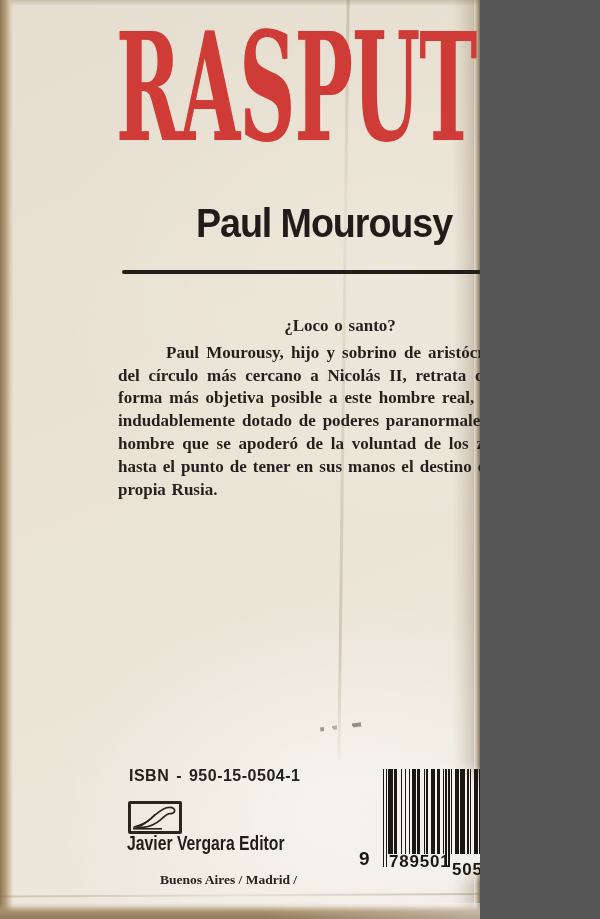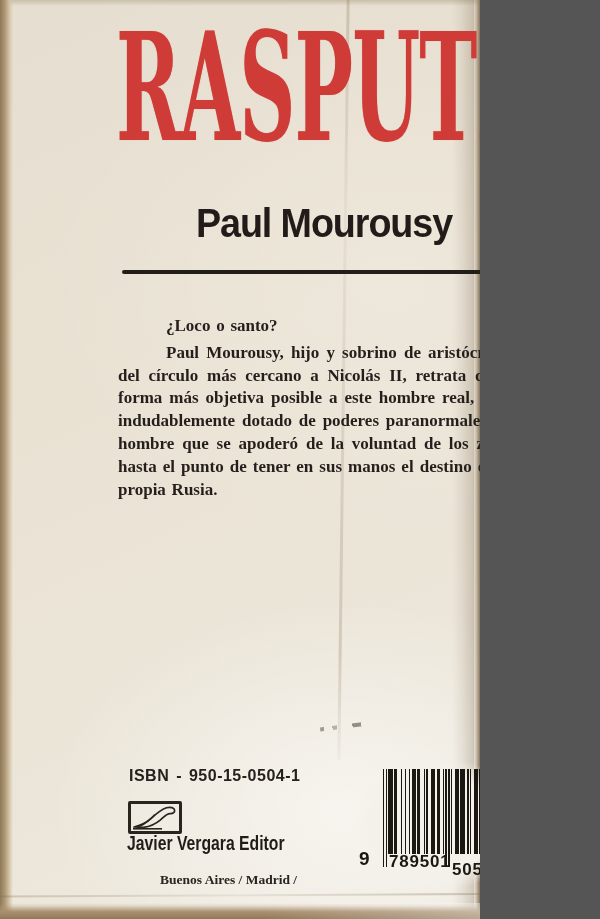--- a/index.html
+++ b/index.html
@@ -51,21 +51,21 @@
     font-family:"Liberation Sans", sans-serif;font-weight:700;
     font-size:41px;line-height:46px;letter-spacing:-1.2px;white-space:nowrap;
     transform:scaleX(.92);transform-origin:left top;color:#211c19;
   }
   .rule{position:absolute;left:122px;top:270px;width:395px;height:4px;background:#211d19;border-radius:2px;}
   .blurb{position:absolute;left:118px;top:315px;width:396px;color:#241f1c;}
   .blurb p{
     margin:0;font-weight:700;font-size:17px;line-height:22.8px;
     text-align:justify;text-indent:48px;word-spacing:1.5px;
   }
-  .blurb p.q{text-align:left;font-family:Liberation Serif, serif;}
+  .blurb p.q{text-align:center;font-family:Liberation Serif, serif;}
   .blurb p.p2{margin-top:4px;}
   .isbn{
     position:absolute;left:129px;top:767px;margin:0;
     font-family:"Liberation Sans", sans-serif;font-weight:700;font-size:16px;
     letter-spacing:.5px;word-spacing:2px;color:#26211d;white-space:nowrap;
   }
   .logo-box{position:absolute;left:128px;top:801px;width:54px;height:33px;
     border:3px solid #2a241f;border-radius:2px;box-sizing:border-box;background:transparent;}
   .logo-box svg{display:block;width:100%;height:100%;}
   .publisher{

